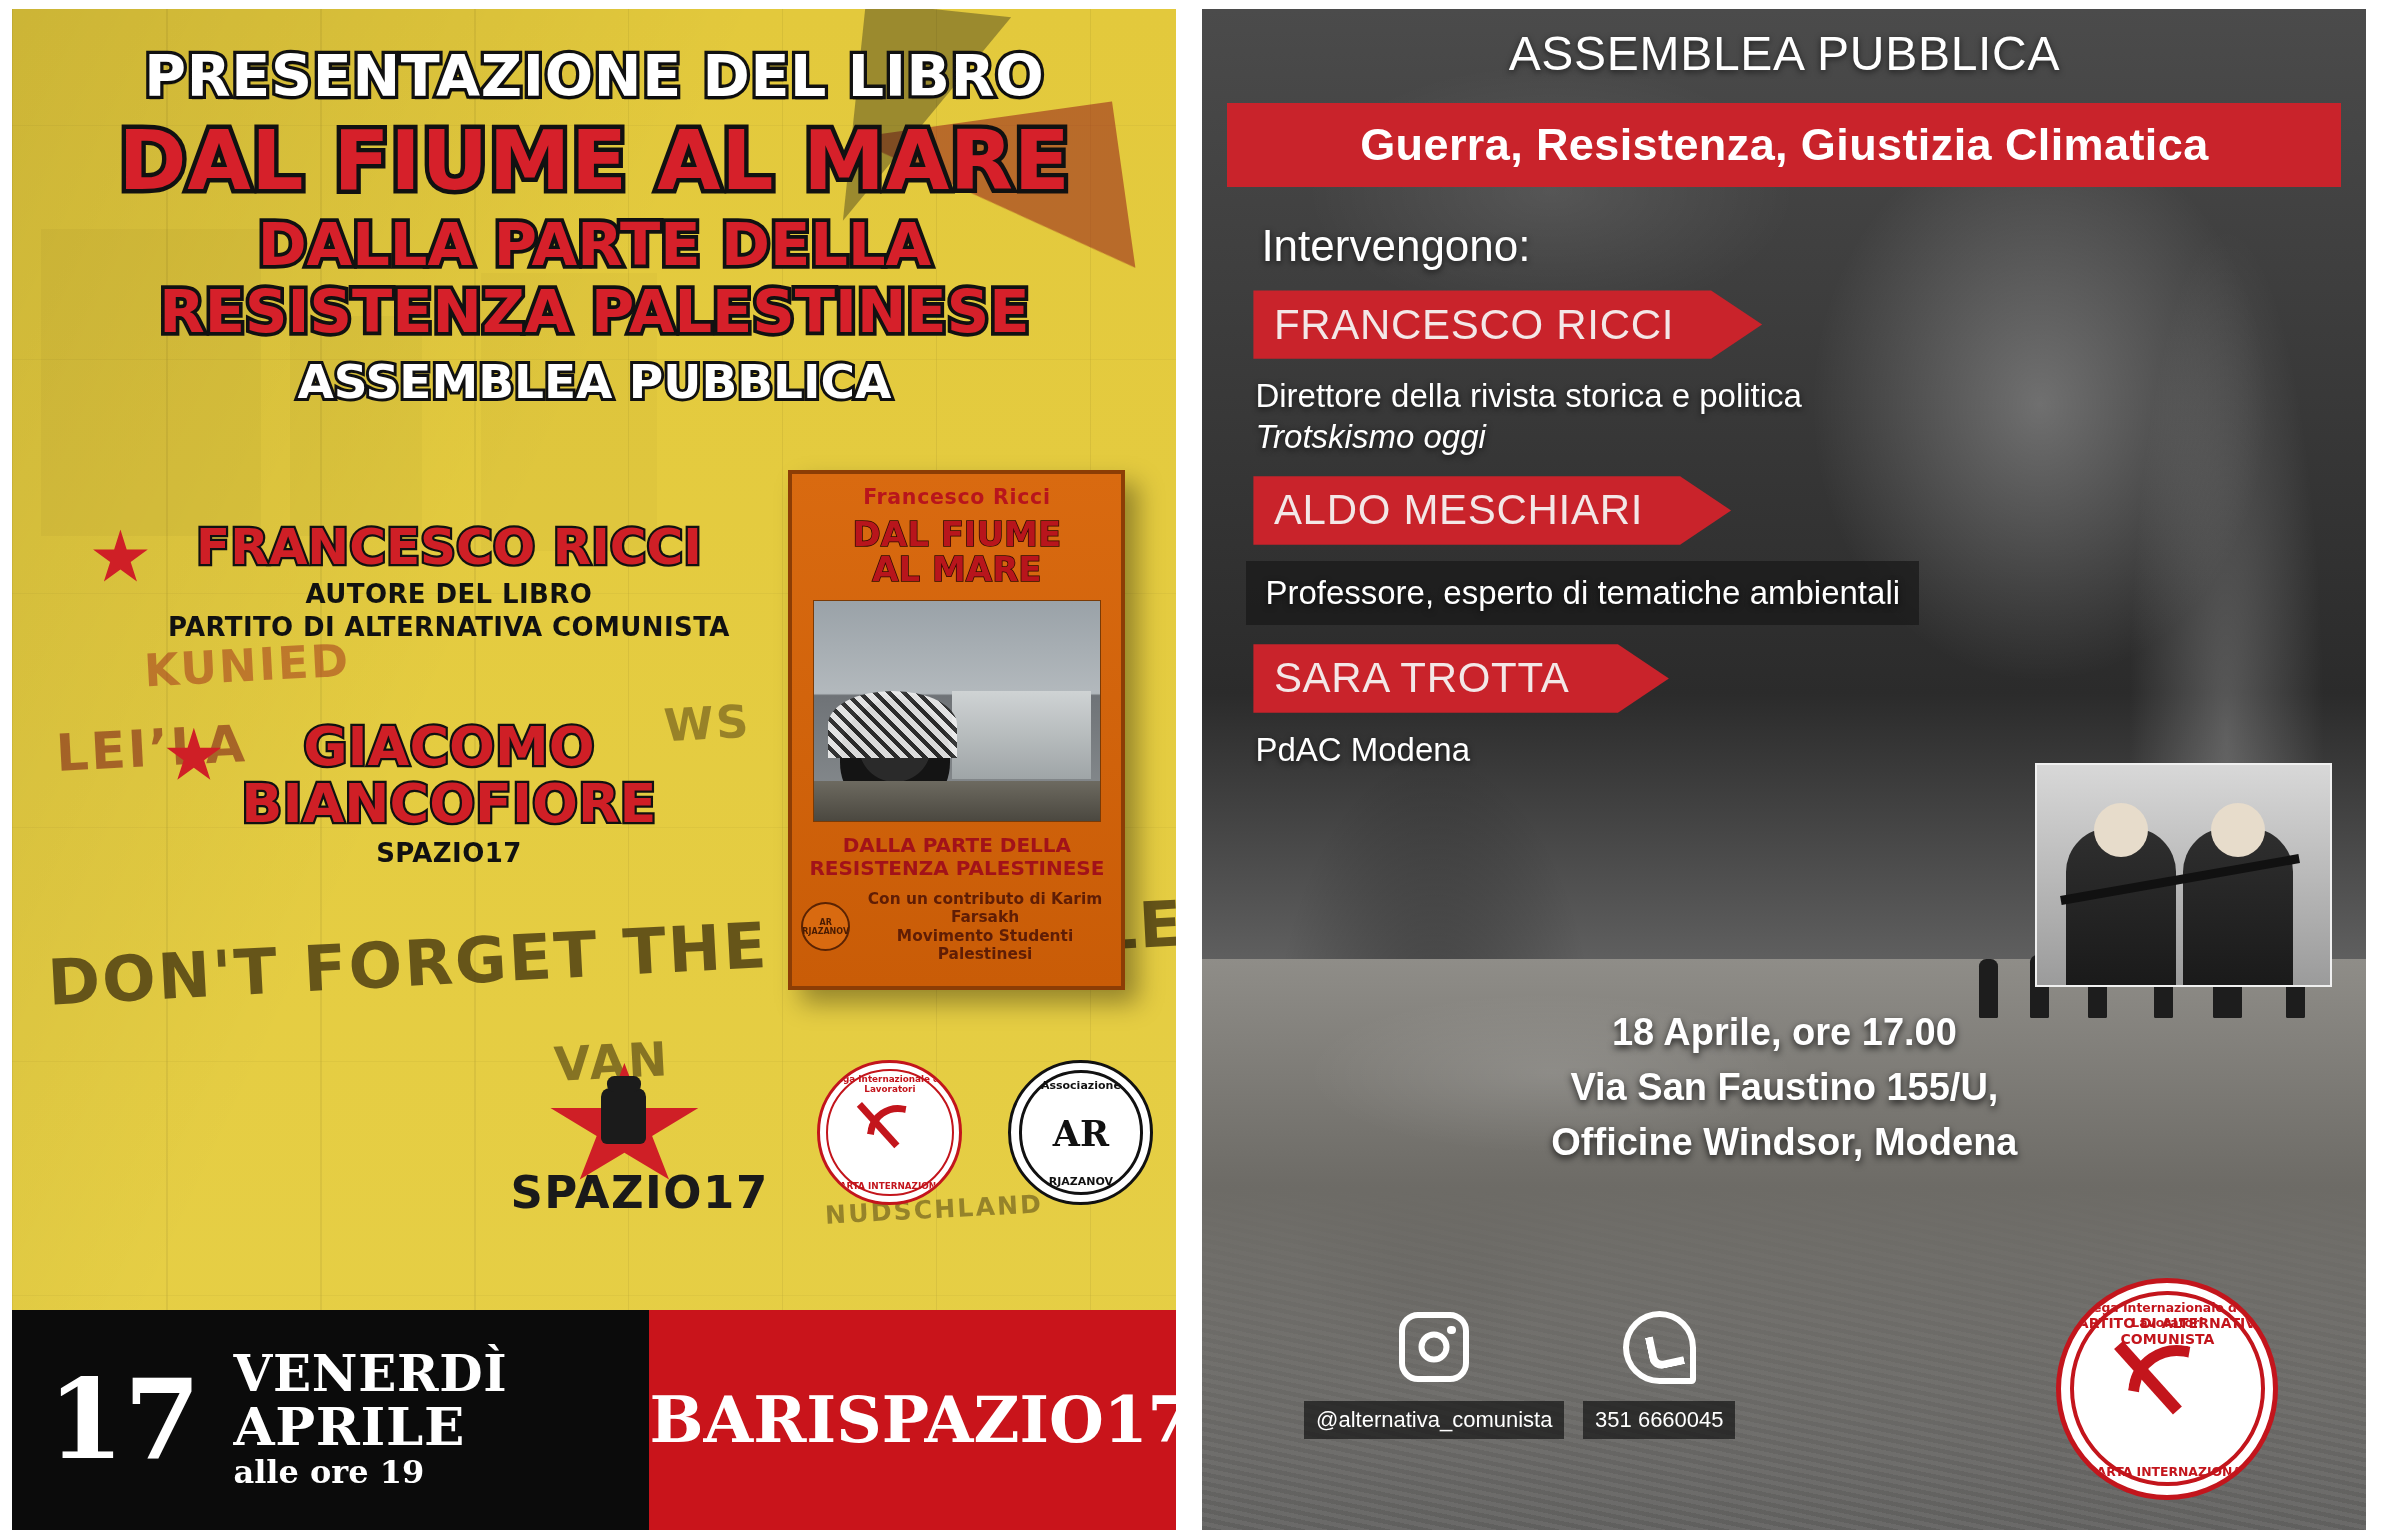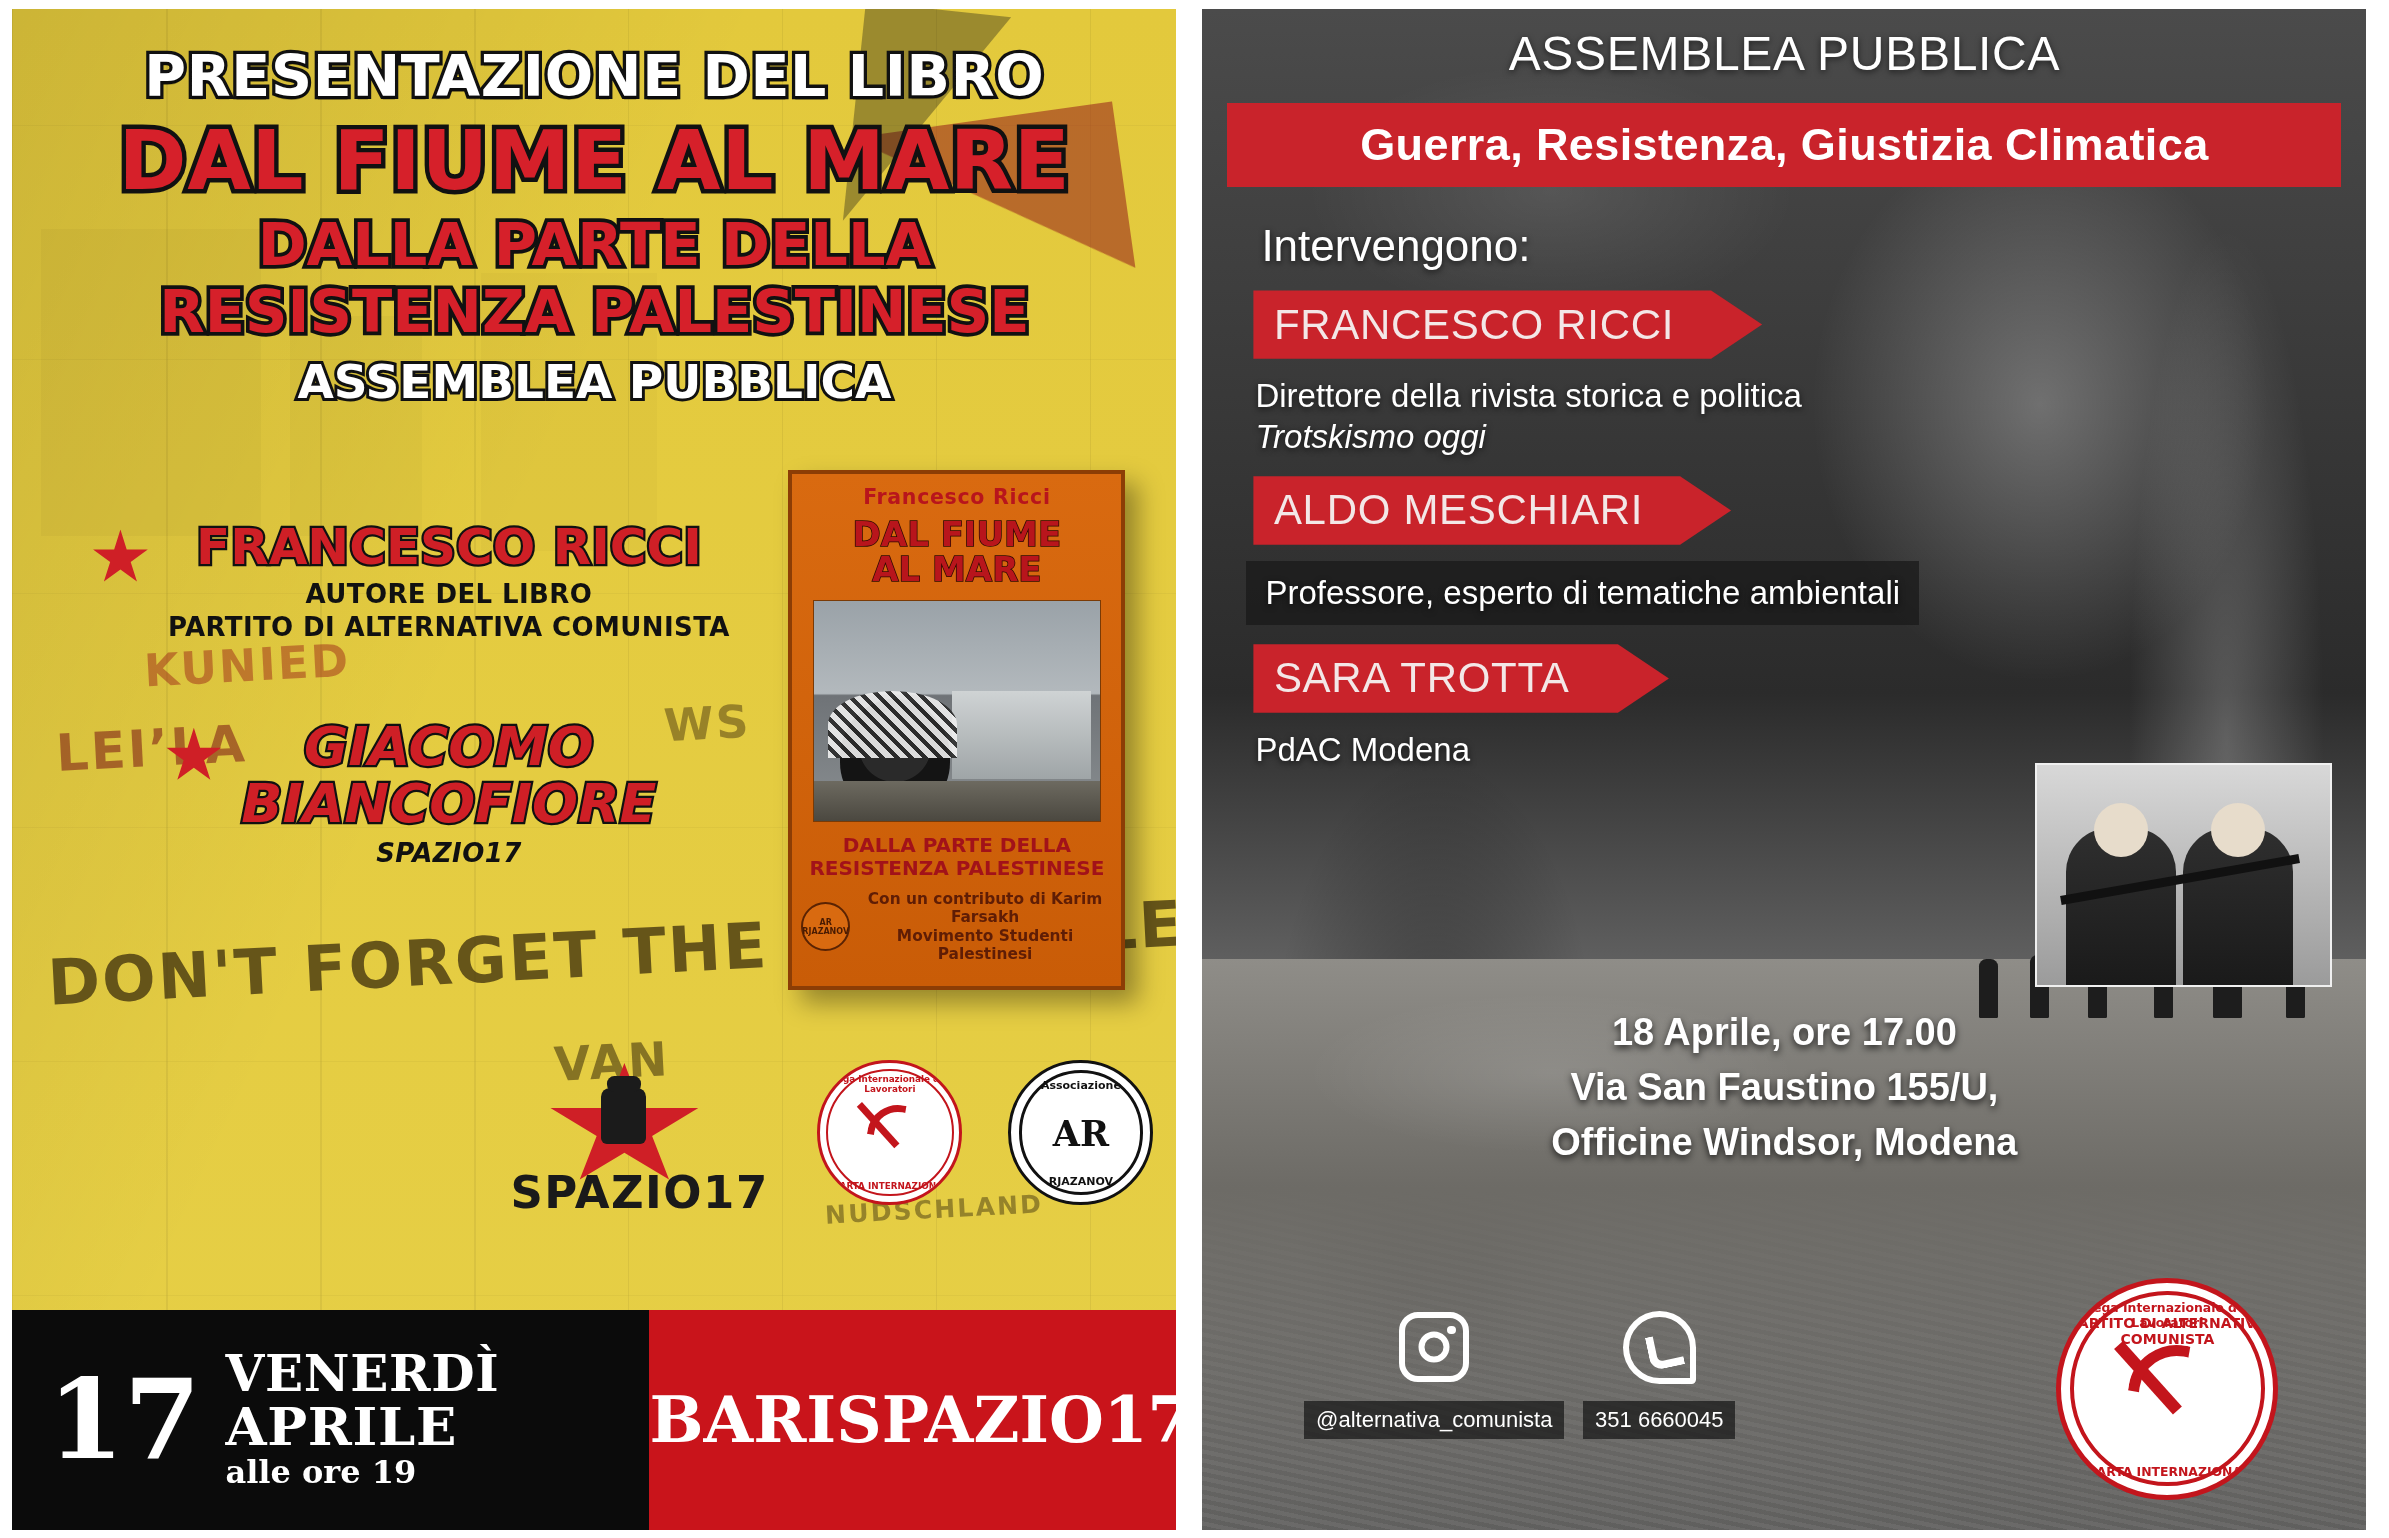--- a/index.html
+++ b/index.html
@@ -164,21 +164,21 @@
   }
   .spk-sub {
     font-family: "DejaVu Sans", sans-serif;
     font-weight: 700;
     font-size: 26px;
     color: #111;
     margin-top: 5.9px;
     line-height: 1.2;
     letter-spacing: 0.4px;
   }
-  .spk-2 { margin-top: 76px; font-style: italic; }
+  .spk-2 { margin-top: 76px; }
   .spk-2 .spk-main { font-size: 54px; }
 
   
   .book {
     position: absolute;
     left: 776px;
     top: 461px;
     width: 337px;
     height: 520px;
     background: linear-gradient(#d96a10, #c95c07);
@@ -409,21 +409,21 @@
     padding-left: 35px;
     box-sizing: border-box;
   }
   .big17 {
     font-family: "DejaVu Serif", serif;
     font-weight: 700;
     font-size: 110px;
     line-height: .9;
   }
   .date-stack {
-    margin-left: 25px;
+    margin-left: 33px;
     font-family: "DejaVu Serif", serif;
     font-weight: 700;
   }
   .date-stack .d1 { font-size: 50px; letter-spacing: 0.7px; line-height: 1.02; }
   .date-stack .d2 { font-size: 53px; letter-spacing: 0.7px; line-height: 1.02; }
   .date-stack .d3 { font-size: 32px; line-height: 1.2; }
   .info {
     position: absolute;
     left: 132px; bottom: 19px;
     font-family: "DejaVu Serif", serif;

